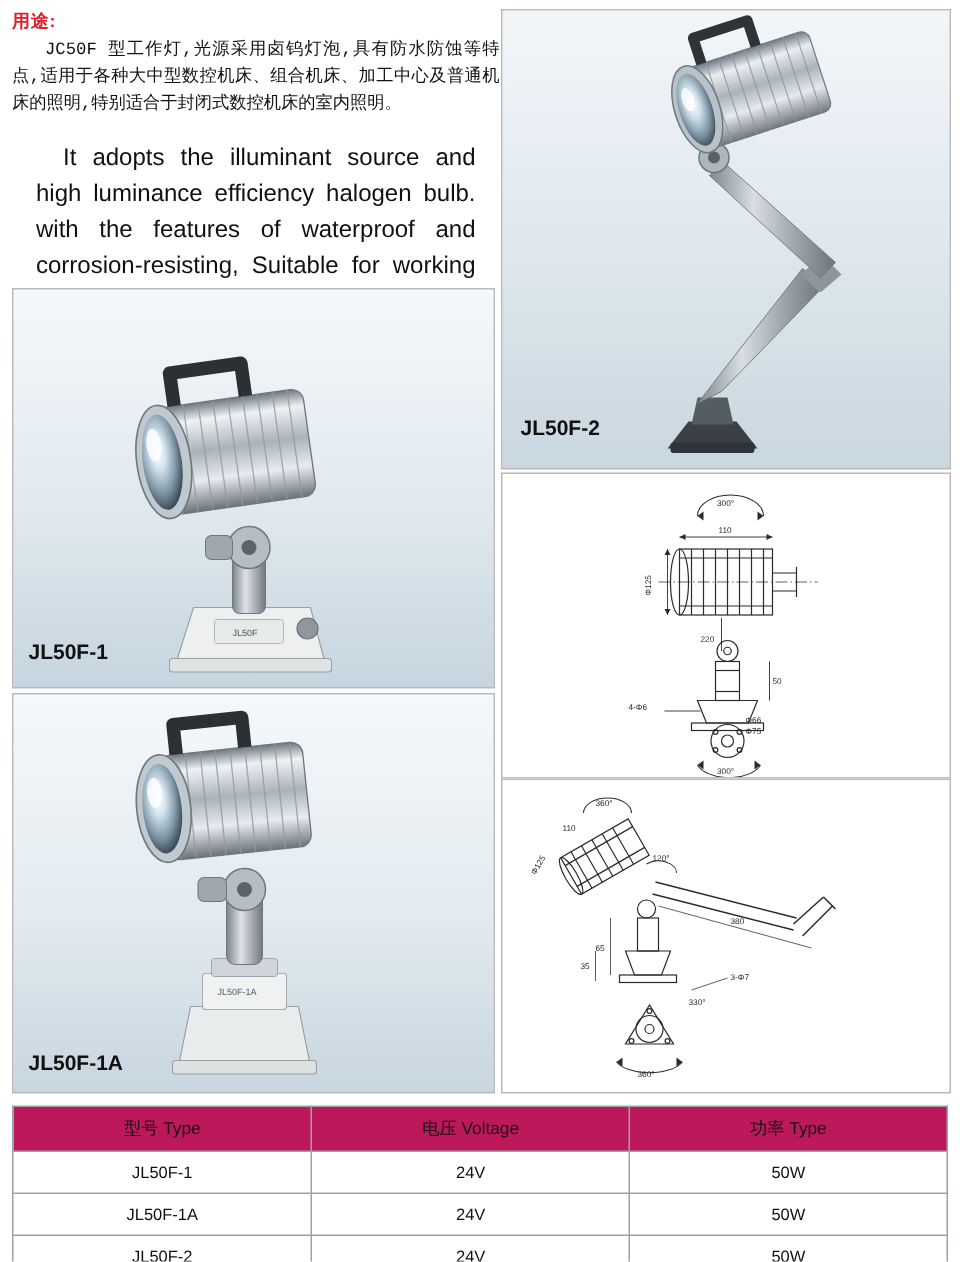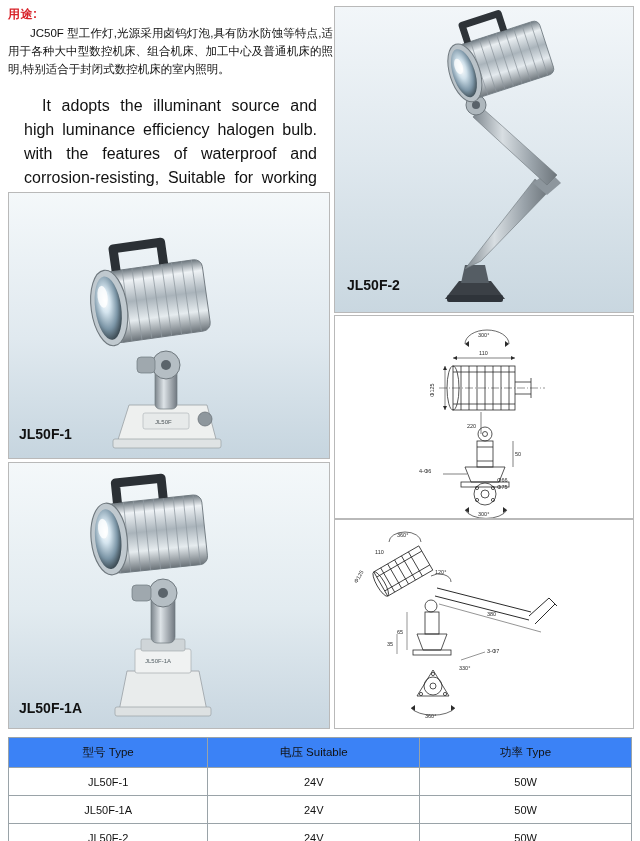--- a/index.html
+++ b/index.html
@@ -8,21 +8,21 @@
     background:#ffffff;
     font-family:"Liberation Sans", sans-serif;
     position:relative;
     overflow:hidden;
   }
   .page{position:relative;width:628px;height:841px;}
 
   
   .text-block{position:absolute;left:8px;top:6px;width:325px;}
   .heading-usage-cn{color:#d8232a;font-weight:bold;font-size:12px;margin:0 0 2px 0;letter-spacing:.5px;}
-  .cn-para{font-size:11.5px;line-height:1.55;color:#111;margin:0 0 6px 0;text-align:justify;}
+  .cn-para{font-size:11.5px;line-height:1.55;color:#111;margin:0 0 6px 0;text-align:justify;font-family:Liberation Mono, monospace;}
   .cn-para .indent{display:inline-block;width:22px;}
   .heading-usage-en{color:#d8232a;font-weight:bold;font-size:12px;margin:2px 0 2px 0;}
   .en-para{font-size:16px;line-height:1.5;color:#111;margin:16px;text-align:justify;}
   .en-para .indent{display:inline-block;width:18px;}
 
   
   .photo{
     position:absolute;
     border:1px solid #b9b9b9;
     background:linear-gradient(180deg,#eef3f6 0%,#dfe8ee 45%,#cfdbe4 100%);
@@ -50,21 +50,21 @@
     font-size:11px;
   }
   .spec-table th,.spec-table td{
     border:1px solid #9aa3a8;
     text-align:center;
     height:25px;
     color:#111;
     font-weight:normal;
   }
   .spec-table thead th{
-    background:#3b82f6;
+    background:#be185d;
     font-size:11.5px;
     height:27px;
   }
   .spec-table tbody td{background:#ffffff;}
   .col-type{width:32%;}
   .col-volt{width:34%;}
   .col-power{width:34%;}
 </style>
 </head>
 <body>
@@ -413,21 +413,21 @@
         <text x="90" y="198" fill="#2b2b2b" stroke="none">360°</text>
         <text x="124" y="150" fill="#2b2b2b" stroke="none">330°</text>
       </g>
     </svg>
   </div>
 
   <table class="spec-table">
     <thead>
       <tr>
         <th class="col-type">型号 Type</th>
-        <th class="col-volt">电压 Suitable</th>
+        <th class="col-volt">电压 Voltage</th>
         <th class="col-power">功率 Type</th>
       </tr>
     </thead>
     <tbody>
       <tr>
         <td>JL50F-1</td>
         <td>24V</td>
         <td>50W</td>
       </tr>
       <tr>

